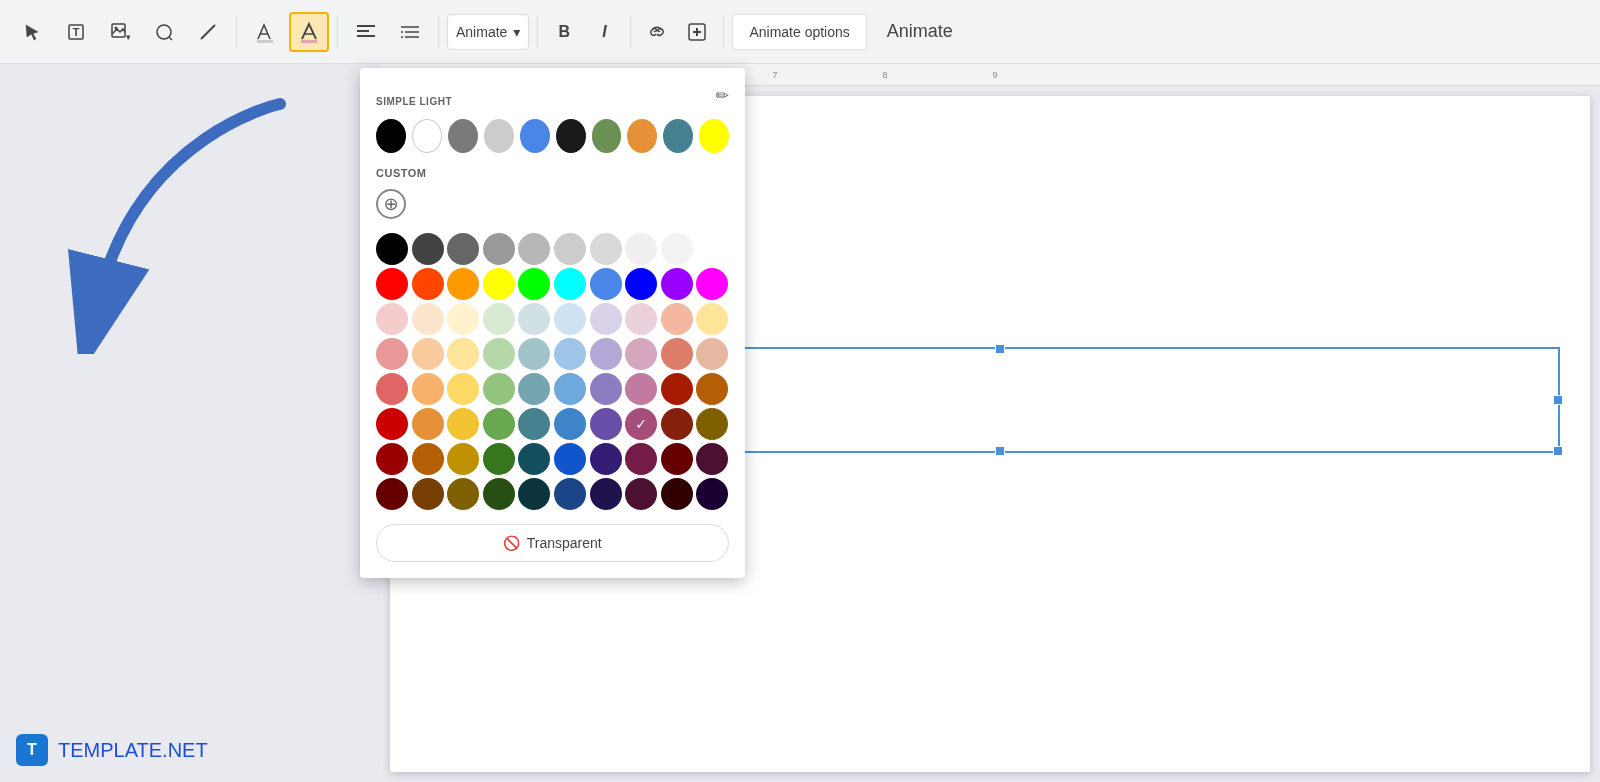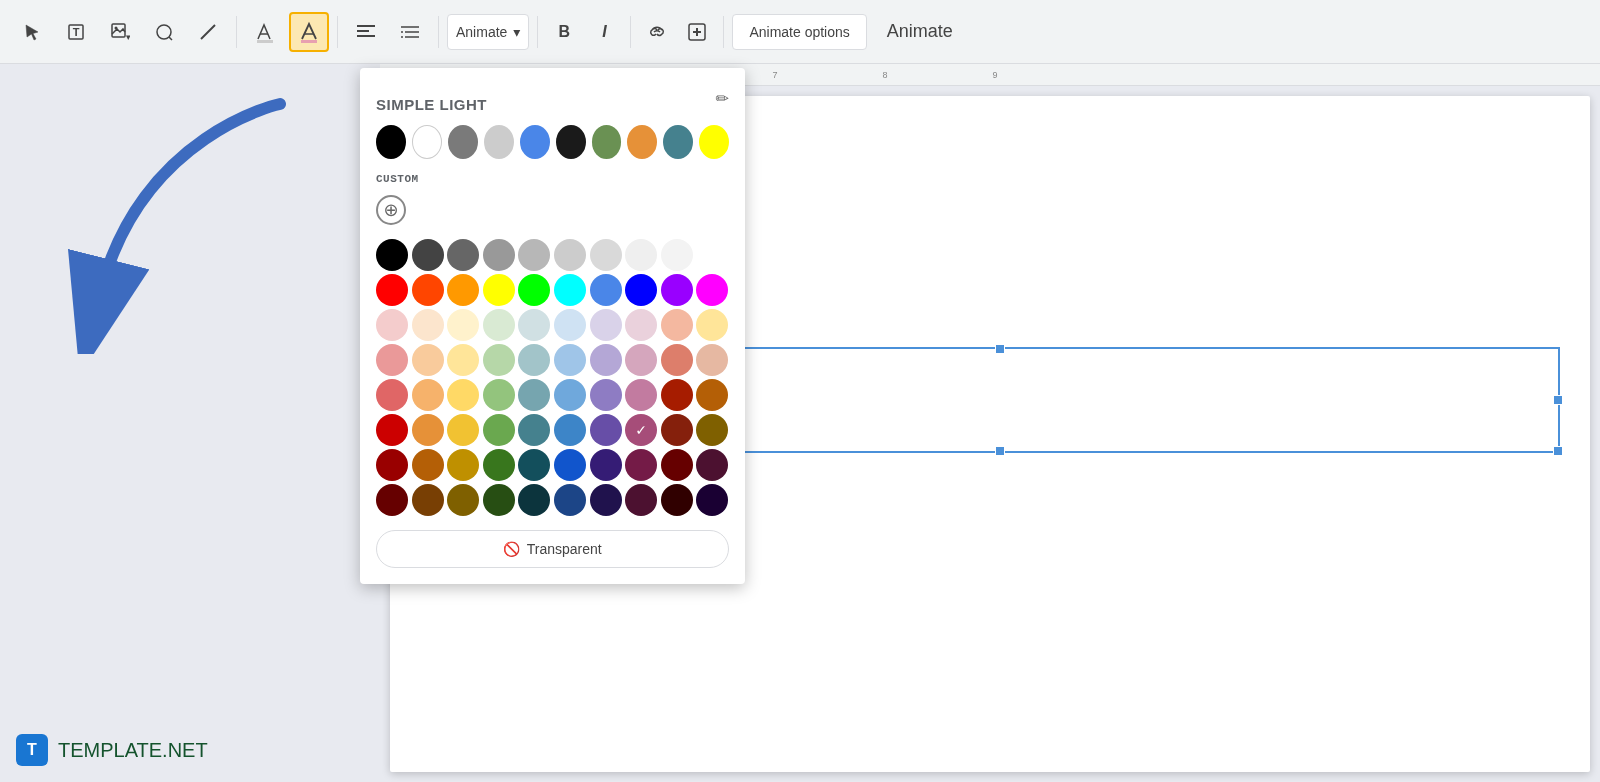--- a/index.html
+++ b/index.html
@@ -104,36 +104,35 @@
       position: absolute; top: 68px; left: 360px; width: 385px;
       background: white; border-radius: 4px;
       box-shadow: 0 4px 16px rgba(0,0,0,0.25);
       padding: 16px; z-index: 100;
     }
     .simple-light-header {
       display: flex; justify-content: space-between; align-items: center;
       margin-bottom: 12px;
     }
     .simple-light-label {
-      font-size: 15px; font-weight: 600; color: #5f6368; letter-spacing: 0.5px; margin-top: 12px;
+      font-size: 10px; font-weight: 600; color: #5f6368; letter-spacing: 0.5px; margin-top: 12px;
     }
     .edit-icon { font-size: 16px; color: #666; cursor: pointer; }
 
     .color-row {
       display: flex; gap: 6px; margin-bottom: 14px;
     }
     .color-swatch {
       width: 34px; height: 34px; border-radius: 50%; cursor: pointer;
       border: none; outline: none;
     }
 
     .custom-label {
       font-size: 11px; font-weight: 600; color: #5f6368; letter-spacing: 0.5px;
       margin-bottom: 10px;
-      font-family: Liberation Mono, monospace;
     }
     .add-custom-btn {
       width: 30px; height: 30px; border-radius: 50%; border: 2px solid #888;
       background: transparent; cursor: pointer; font-size: 18px; color: #666;
       display: flex; align-items: center; justify-content: center; margin-bottom: 14px;
     }
 
     .color-grid {
       display: grid; grid-template-columns: repeat(10, 1fr);
       gap: 3px; margin-bottom: 14px;
@@ -158,21 +157,21 @@
     .branding {
       position: absolute; bottom: 16px; left: 16px;
       display: flex; align-items: center; gap: 10px;
     }
     .brand-logo {
       width: 32px; height: 32px; background: #1976d2; border-radius: 6px;
       display: flex; align-items: center; justify-content: center;
       color: white; font-weight: 900; font-size: 16px;
     }
     .brand-name {
-      font-size: 20px; font-weight: 700; color: #14532d;
+      font-size: 20px; font-weight: 700; color: #1d4ed8;
     }
     .brand-name span { font-weight: 400; }
   </style>
 </head>
 <body>
 
 <div class="toolbar">
   <button class="toolbar-btn">
     <svg width="18" height="18" viewBox="0 0 18 18">
         <path d="M3 2l12 7-5 1.5L13 16 11 17 8.5 11 4 14z" fill="#444" stroke="#444" stroke-width="0.5"></path>

